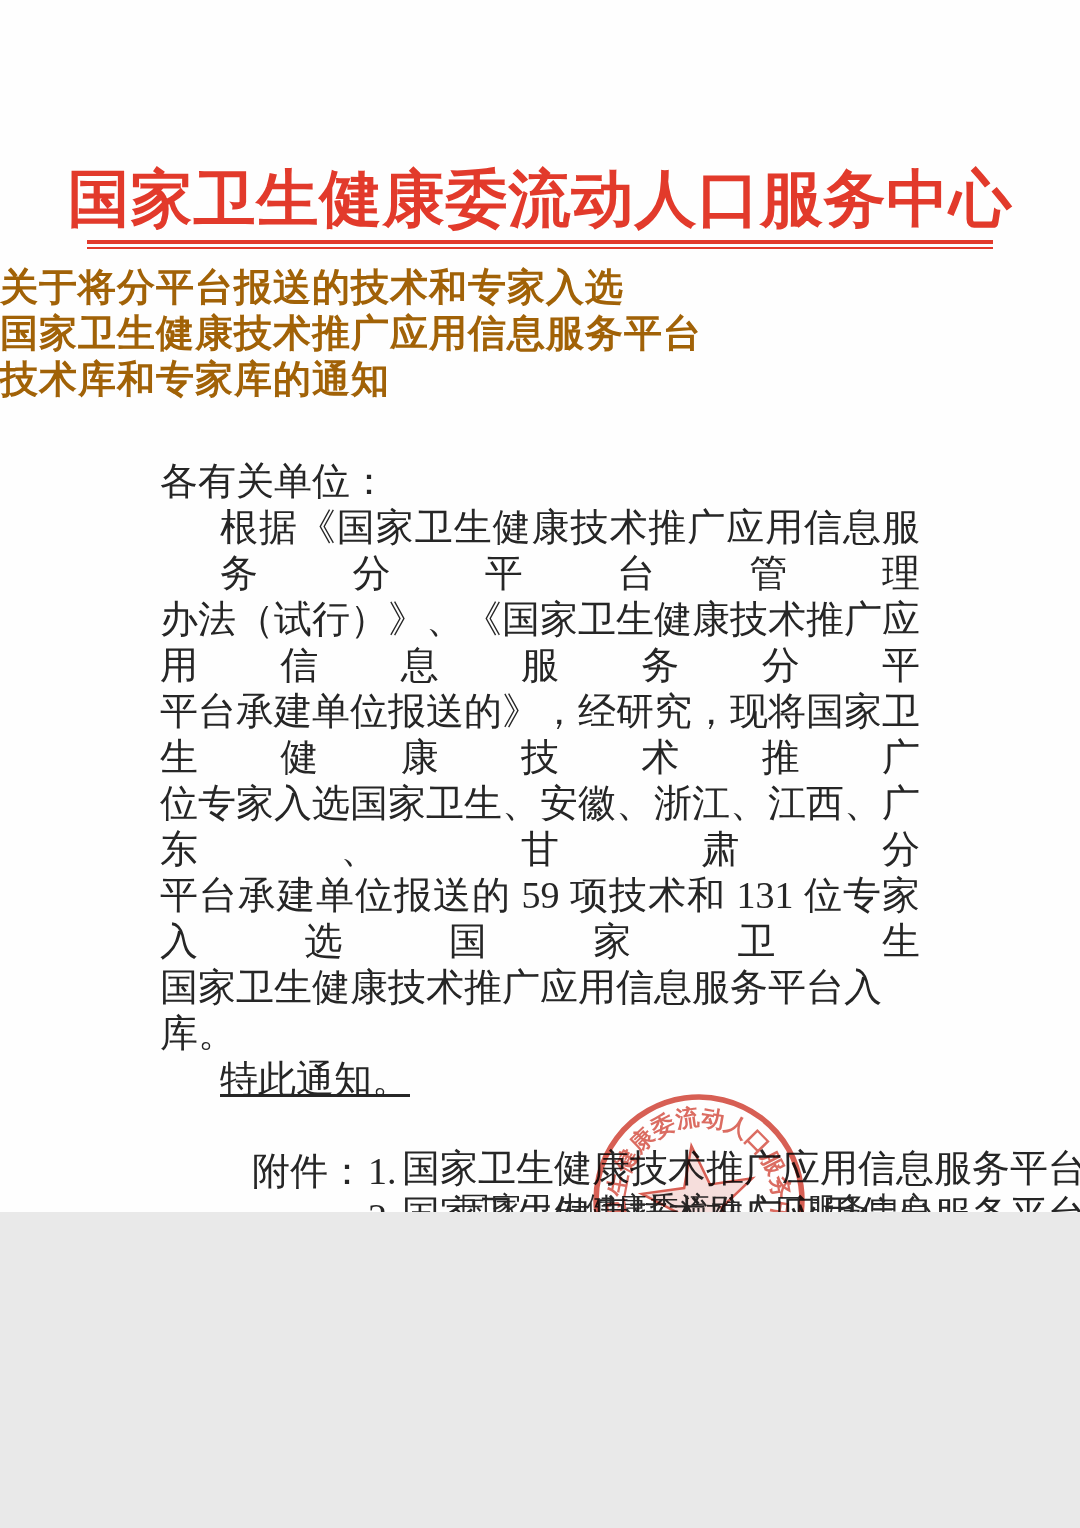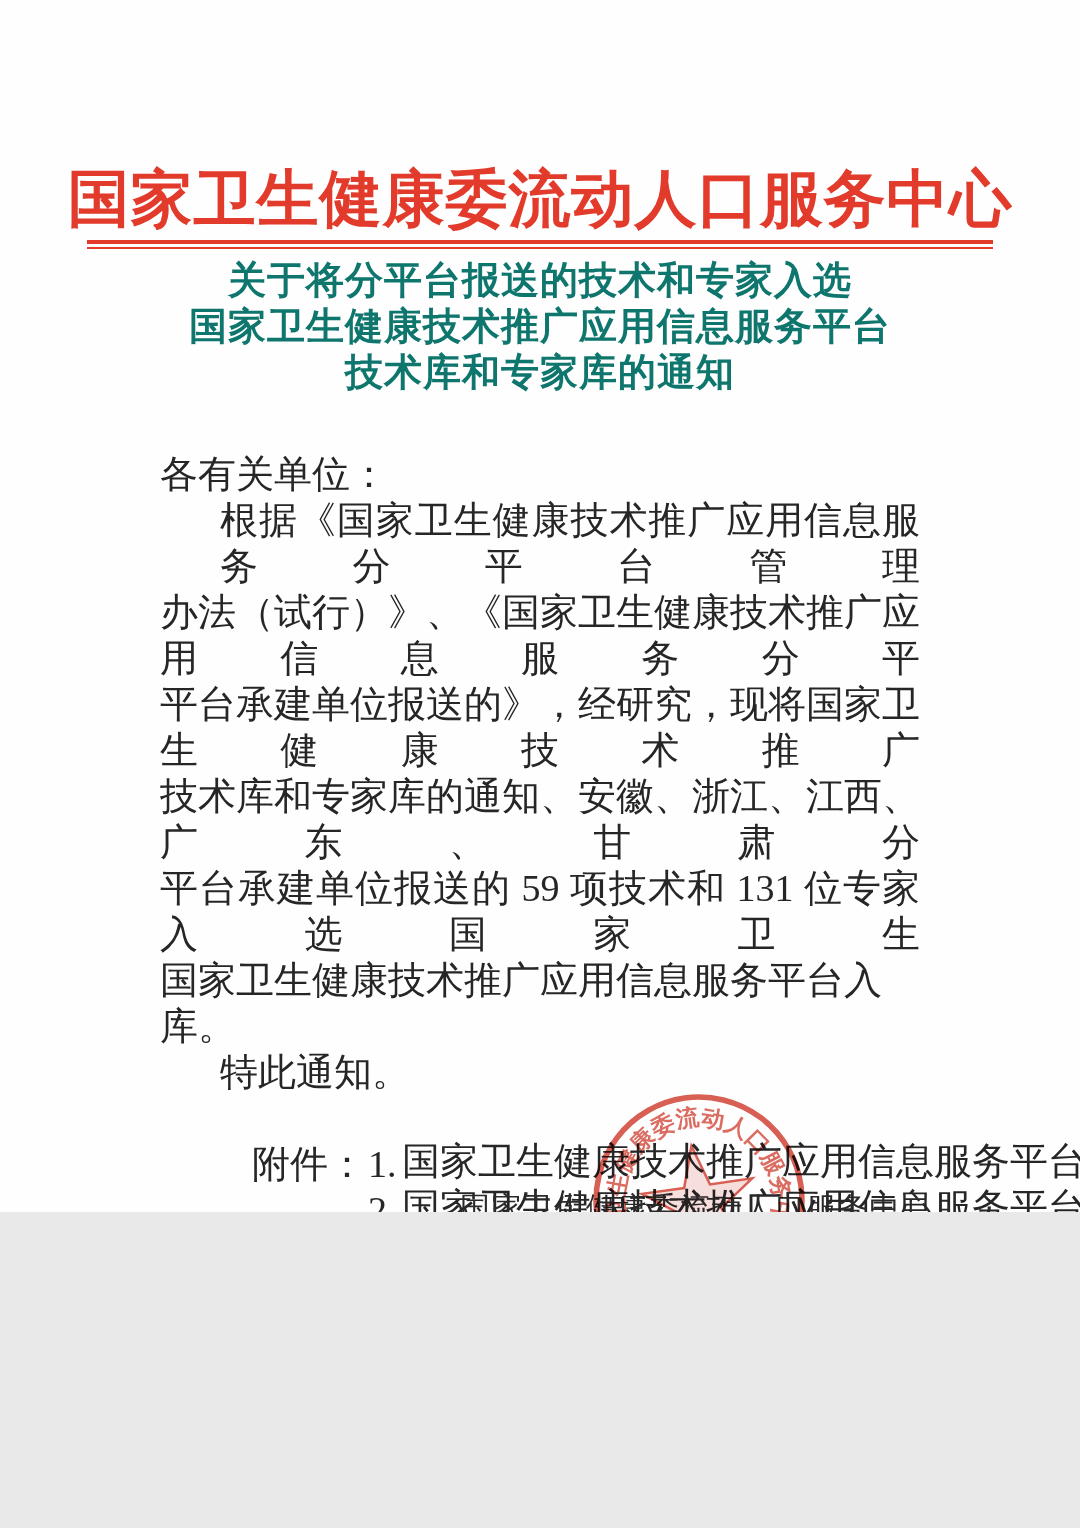--- a/index.html
+++ b/index.html
@@ -36,39 +36,39 @@
   }
   .red-rule.bottom{
     position:absolute;
     left:87px;top:1403px;
     height:9px;
     border-top:2px solid #e23a2b;
     border-bottom:4px solid #e23a2b;
   }
   
   .doc-title{
-    margin-top:8px;
-    text-align:center;
+    margin-top:15px;
+    text-align:left;
     font-size:38px;
     font-weight:700;
     line-height:46px;
     letter-spacing:1px;
-    color:#0f766e;
+    color:#a16207;
   }
   
   .body{
     width:760px;
     margin:56px auto 0;
     font-size:38px;
     line-height:46px;
   }
   .bline{min-height:46px;}
   .bline.just{text-align:justify;text-align-last:justify;}
   .bline.indent{padding-left:60px;font-family:Liberation Serif, serif;}
-  .closing{text-indent:60px;}
+  .closing{text-indent:60px;text-decoration:underline;}
   
   .attachments{
     display:flex;
     margin-top:46px;
     padding-left:52px;
   }
   .att-label{white-space:nowrap;margin-left:40px;}
   .att-items{margin-left:2px;}
   .att-item{display:flex;}
   .att-num{width:34px;flex:none;}
@@ -121,21 +121,21 @@
     <div>关于将分平台报送的技术和专家入选</div>
     <div>国家卫生健康技术推广应用信息服务平台</div>
     <div>技术库和专家库的通知</div>
   </div>
 
   <div class="body">
     <div class="bline">各有关单位：</div>
     <div class="bline just indent">根据《国家卫生健康技术推广应用信息服务分平台管理</div>
     <div class="bline just">办法（试行）》、《国家卫生健康技术推广应用信息服务分平</div>
     <div class="bline just">平台承建单位报送的》，经研究，现将国家卫生健康技术推广</div>
-    <div class="bline just">技术库和专家库的通知、安徽、浙江、江西、广东、甘肃分</div>
+    <div class="bline just">位专家入选国家卫生、安徽、浙江、江西、广东、甘肃分</div>
     <div class="bline just">平台承建单位报送的 59 项技术和 131 位专家入选国家卫生</div>
     <div class="bline">国家卫生健康技术推广应用信息服务平台入库。</div>
     <div class="bline closing">特此通知。</div>
 
     <div class="attachments">
       <div class="att-label">附件：</div>
       <div class="att-items">
         <div class="att-item">
           <div class="att-num">1.</div>
           <div class="att-lines">

